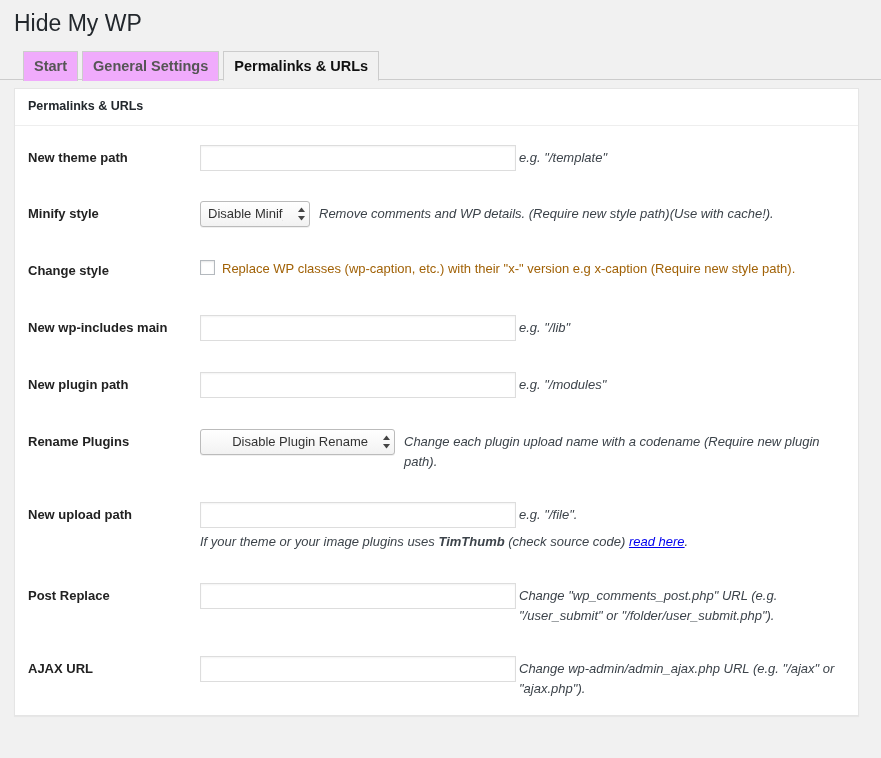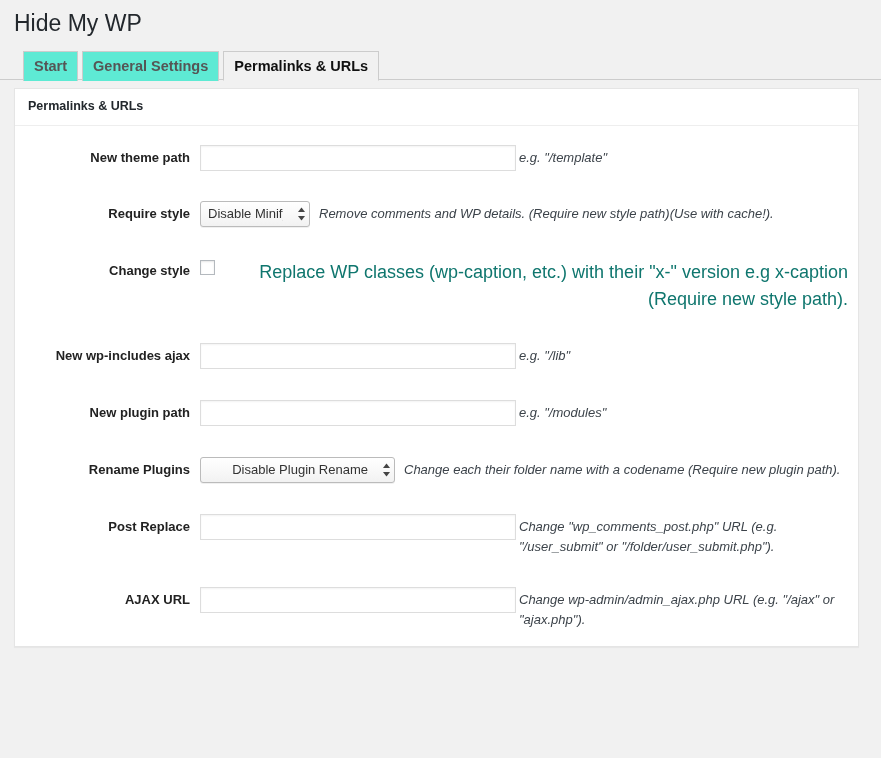--- a/index.html
+++ b/index.html
@@ -47,21 +47,21 @@
   }
   .nav-tab {
     display: inline-block;
     position: relative;
     top: 1px;
     margin: 0 4px -1px 0;
     padding: 5px 10px 4px;
     font-size: 14.5px;
     font-weight: 600;
     line-height: 19px;
-    background: #5eead4;
+    background: #f0abfc;
     border: 1px solid #ccc;
     border-bottom: none;
     color: #555;
     text-decoration: none;
     vertical-align: top;
     box-sizing: border-box;
     height: 30px;
     cursor: pointer;
   }
   .nav-tab.active {
@@ -98,21 +98,21 @@
   
   table.form-table {
     width: 100%;
     border-collapse: collapse;
     margin: 0;
     clear: both;
   }
   table.form-table th {
     width: 185px;
     padding: 20px 10px 20px 0;
-    text-align: right;
+    text-align: left;
     vertical-align: top;
     font-weight: 600;
     font-size: 13px;
     line-height: 1.3;
     color: #222;
     box-sizing: border-box;
   }
   table.form-table th .thinner {
     display: block;
     padding-left: 13px;
@@ -194,24 +194,23 @@
     box-shadow: inset 0 1px 2px rgba(0,0,0,.1);
     margin: 2px 7px 0 0;
     float: left;
     border-radius: 0;
     cursor: pointer;
   }
   .check-label {
     display: block;
     padding-top: 1px;
     overflow: hidden;
-    font-size: 18px;
-    color: #0f766e;
+    font-size: 13px;
+    color: #a16207;
     line-height: 1.5;
-    text-align: right;
   }
 
   
   .desc {
     font-style: italic;
     font-size: 13px;
     color: #3c434a;
     line-height: 1.55;
     display: block;
     padding-top: 3px;
@@ -252,21 +251,21 @@
             </th>
             <td class="row-flow clearfix">
               <input type="text" class="regular-text" value="" style="">
               <span class="desc">e.g. "/template"</span>
             </td>
           </tr>
 
 
           <tr>
             <th>
-              <span class="thinner">Require style</span>
+              <span class="thinner">Minify style</span>
             </th>
             <td class="row-flow clearfix">
               <span class="select-shell">
                 <select class="wp-select w-minify">
                   <option>Disable Minify</option>
                 </select>
                 <span class="arrows">
                   <svg viewBox="0 0 9 15" width="9" height="15" aria-hidden="true">
                     <polygon points="4.5,1 8,5.5 1,5.5" fill="currentColor"></polygon>
                     <polygon points="4.5,14 8,9.5 1,9.5" fill="currentColor"></polygon>
@@ -282,21 +281,21 @@
               <span class="thinner">Change style</span>
             </th>
             <td class="row-flow clearfix">
               <input type="checkbox" class="wp-check" style="">
               <span class="check-label">Replace WP classes (wp-caption, etc.) with their "x-" version e.g x-caption (Require new style path).</span>
             </td>
           </tr>
 
           <tr>
             <th>
-              <span class="thinner">New wp-includes ajax</span>
+              <span class="thinner">New wp-includes main</span>
             </th>
             <td class="row-flow clearfix">
               <input type="text" class="regular-text" value="" style="">
               <span class="desc">e.g. "/lib"</span>
             </td>
           </tr>
 
           <tr>
             <th>
               <span class="thinner">New plugin path</span>
@@ -316,24 +315,34 @@
                 <select class="wp-select w-rename">
                   <option>Disable Plugin Rename</option>
                 </select>
                 <span class="arrows">
                   <svg viewBox="0 0 9 15" width="9" height="15" aria-hidden="true">
                     <polygon points="4.5,1 8,5.5 1,5.5" fill="currentColor"></polygon>
                     <polygon points="4.5,14 8,9.5 1,9.5" fill="currentColor"></polygon>
                   </svg>
                 </span>
               </span>
-              <span class="desc">Change each their folder name with a codename (Require new plugin path).</span>
-            </td>
-          </tr>
-
+              <span class="desc">Change each plugin upload name with a codename (Require new plugin path).</span>
+            </td>
+          </tr>
+
+          <tr>
+            <th>
+              <span class="thinner">New upload path</span>
+            </th>
+            <td class="row-flow">
+              <input type="text" class="regular-text" value="" style="">
+              <span class="desc">e.g. "/file".</span>
+              <span class="desc-block"><span>If your theme or your image plugins uses </span><b>TimThumb</b><span> (check source code) </span><a href="#">read here</a><span>.</span></span>
+            </td>
+          </tr>
 
           <tr>
             <th>
               <span class="thinner">Post Replace</span>
             </th>
             <td class="row-flow">
               <input type="text" class="regular-text" value="" style="">
               <span class="desc">Change "wp_comments_post.php" URL (e.g. "/user_submit" or "/folder/user_submit.php").</span>
             </td>
           </tr>

